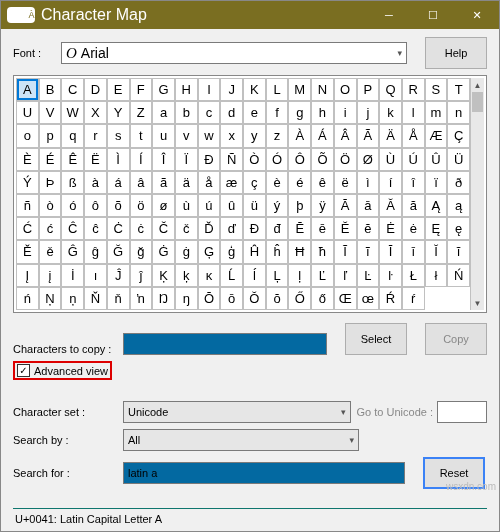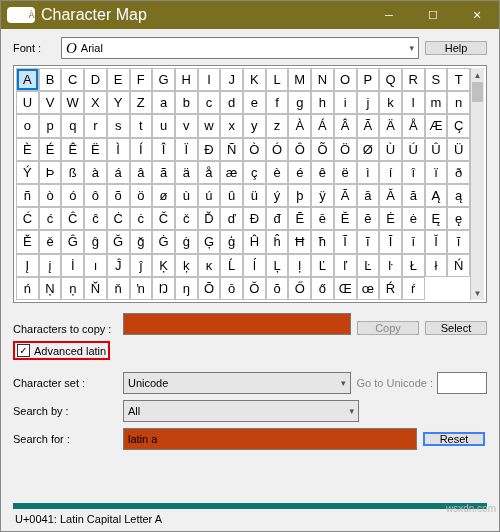--- a/index.html
+++ b/index.html
@@ -49,30 +49,30 @@
     flex: 1;
     height: 22px;
     border: 1px solid #7a7a7a;
     background: #fff;
     display: flex;
     align-items: center;
     padding: 0 4px;
     position: relative;
   }
   .font-select .fonticon { font-style: italic; font-family: "Times New Roman", serif; font-size: 15px; margin-right: 4px; }
-  .font-select .fontname { font-size: 11px; }
+  .font-select .fontname { font-size: 14px; }
   .font-select .chev { position: absolute; right: 4px; font-size: 9px; color: #555; }
   .btn {
-    height: 14px;
+    height: 32px;
     min-width: 62px;
     border: 1px solid #adadad;
     background: #e1e1e1;
     display: flex; align-items: center; justify-content: center;
     padding: 4px 8px;
-    margin-left: 6px;
+    margin-left: 18px;
   }
   .btn.disabled { color: #888; }
   .btn.focus { border: 2px solid #3b82f6; }
   .grid-wrap {
     border: 1px solid #888;
     background: #fff;
     height: 238px;
     padding: 2px;
     display: flex;
   }
@@ -101,21 +101,21 @@
     background: #e8e8e8;
     border-left: 1px solid #c0c0c0;
     display: flex; flex-direction: column;
   }
   .scrollbar .arr { height: 14px; display:flex;align-items:center;justify-content:center;font-size:8px;color:#555; }
   .scrollbar .track { flex:1; position:relative; }
   .scrollbar .thumb { position:absolute; top:0; left:1px; right:1px; height:20px; background:#c0c0c0; }
   .textinput {
     height: 22px;
     border: 1px solid #7a7a7a;
-    background: #c2410c;
+    background: #0369a1;
     padding: 0 4px;
     display: flex; align-items: center;
   }
   .combo {
     height: 22px;
     border: 1px solid #7a7a7a;
     background: #e6e6e6;
     position: relative;
     display: flex; align-items: center;
     padding: 0 4px;
@@ -127,31 +127,31 @@
   .checkbox .box {
     width: 13px; height: 13px;
     border: 1px solid #333;
     background: #fff;
     margin-right: 4px;
     display: flex; align-items: center; justify-content: center;
     font-size: 10px;
   }
   .redbox { border: 2px solid #d00; padding: 1px 2px; display: inline-flex; }
   .statusbar {
-    border-top: 6px solid #0f766e;
+    border-top: 1px solid #0f766e;
     padding: 4px 2px 2px 2px;
     font-size: 11px;
     margin-top: auto;
   }
   .goto-label { color: #888; margin-left: 6px; margin-right:4px; white-space: nowrap; }
   .goto-input { width: 50px; height: 22px; border: 1px solid #7a7a7a; background: #fff; }
   .watermark {
     position: fixed;
     right: 4px;
-    bottom: 18px;
+    bottom: 40px;
     font-size: 10px;
     color: #bbb;
   }
   .underline-first::first-letter { text-decoration: underline; }
 </style>
 </head>
 <body>
 
 <div class="titlebar">
   <div class="icon">ÀÖ</div>
@@ -379,34 +379,34 @@
       <div class="track">
           <div class="thumb"></div>
         </div>
       <div class="arr">▼</div>
     </div>
   </div>
 
   <div class="row" style="margin-top:10px;align-items:flex-end;">
     <label>Characters to copy :</label>
     <div class="textinput" style="flex:1;"></div>
+    <div class="btn underline-first">Select</div>
     <div class="btn disabled underline-first">Copy</div>
-    <div class="btn underline-first">Select</div>
   </div>
 
   <div class="row">
     <span class="redbox">
       <div class="checkbox">
         <div class="box">✓</div>
-        <span>Advanced latin</span>
+        <span>Advanced view</span>
       </div>
     </span>
   </div>
 
-  <div class="row" style="margin-top:6px;align-items:center;">
+  <div class="row" style="margin-top:15px;align-items:center;">
     <label>Character set :</label>
     <div class="combo" style="flex:1;">
       <span>Unicode</span>
       <span class="chev">▾</span>
     </div>
     <span class="goto-label">Go to Unicode :</span>
     <div class="goto-input"></div>
   </div>
 
   <div class="row">

